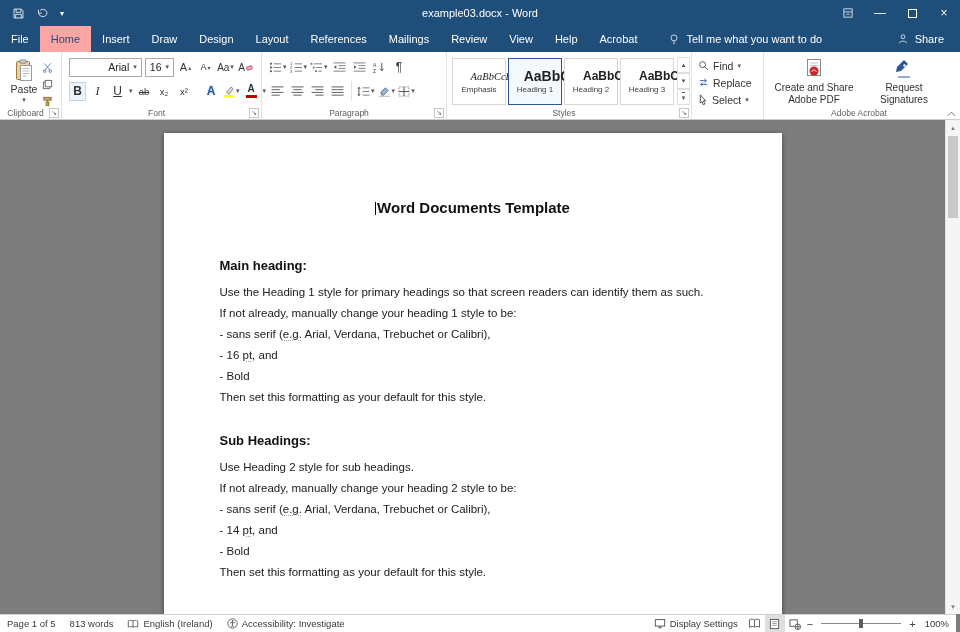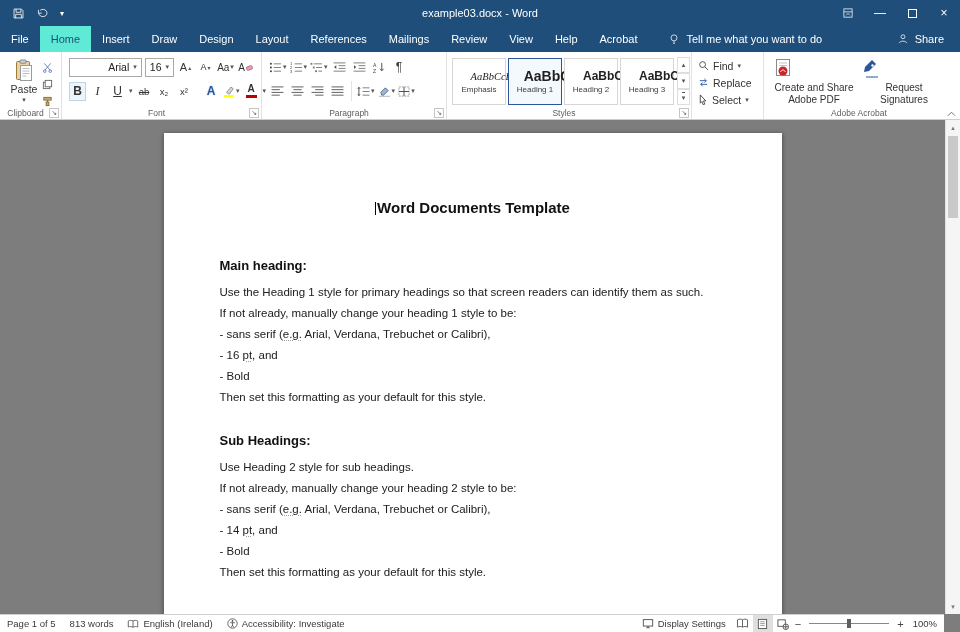--- a/index.html
+++ b/index.html
@@ -12,21 +12,21 @@
   .qat { display:flex; align-items:center; gap:11px; padding-left:12px; z-index:2; }
   .qat-caret { font-size:8px; color:#fff; }
   .win-title { position:absolute; left:0; right:0; text-align:center; font-size:11px; color:#fff; }
   .win-controls { margin-left:auto; display:flex; z-index:2; }
   .win-btn { width:32px; height:26px; display:flex; align-items:center; justify-content:center; font-size:12px; color:#fff; }
   .max-box { width:9px; height:9px; border:1px solid #fff; display:inline-block; }
 
   
   .tabrow { position:absolute; top:26px; left:0; right:0; height:26px; background:#1e4e79; display:flex; align-items:stretch; }
   .tab { padding:0 11px; font-size:11px; color:#fff; display:flex; align-items:center; cursor:default; }
-  .tab.active { background:#5eead4; color:#1e4e79; }
+  .tab.active { background:#fca5a5; color:#1e4e79; }
   .tellme { display:flex; align-items:center; gap:6px; color:#fff; font-size:11px; margin-left:20px; }
   .spacer { flex:1; }
   .share { display:flex; align-items:center; gap:6px; color:#fff; font-size:11px; padding-right:16px; }
 
   
   .ribbon { position:absolute; top:52px; left:0; right:0; height:68px; background:#fff; border-bottom:1px solid #cfcdcb; display:flex; }
   .group { position:relative; border-right:1px solid #e4e2e0; padding:3px 2px 14px 2px; display:flex; flex-direction:column; }
   .group-label { position:absolute; bottom:1px; left:0; right:10px; text-align:center; font-size:8.5px; color:#605e5c; }
   .launcher { position:absolute; right:2px; bottom:1px; font-size:7px; color:#605e5c; border:1px solid #c8c6c4; line-height:8px; padding:0 1px; }
   .frow { display:flex; align-items:center; gap:3px; padding:1px 5px; height:24px;text-align:right; }
@@ -60,42 +60,42 @@
   .gal-col { display:flex; flex-direction:column; margin-left:2px; }
   .gal-btn { width:13px; height:16px; border:1px solid #e0dedc; display:flex; align-items:center; justify-content:center; font-size:7px; color:#555; background:#fff; }
   .gal-btn.more span { border-top:1px solid #555; padding-top:1px; }
 
   
   .edit-col { display:flex; flex-direction:column; gap:2px; padding:3px 4px; }
   .edit-row { display:flex; align-items:center; gap:4px; font-size:10.5px; color:#333; height:15px; }
 
   
   .acro-body { display:flex; padding:1px 6px; gap:6px; }
-  .acro-btn { width:88px; display:flex; flex-direction:column; align-items:flex-start; gap:2px; padding-top:2px; }
+  .acro-btn { width:88px; display:flex; flex-direction:column; align-items:center; gap:2px; padding-top:2px; }
   .acro-label { font-size:10px; color:#333; text-align:center; line-height:11.5px; }
 
   .collapse-ribbon { position:absolute; right:4px; bottom:2px; }
 
   
   .docarea { position:absolute; top:120px; left:0; right:15px; bottom:18px; background:#7d7d7d; overflow:hidden; }
   .page { width:618px; margin:13px auto 0 auto; background:#fff; height:600px; box-shadow:0 1px 5px rgba(0,0,0,0.45); padding:66px 56px 20px 56px; overflow:hidden; }
   .doc-title { font-size:15px; font-weight:bold; color:#111; text-align:center; margin:0 0 42px 0; }
   .cursor { display:inline-block; width:0; border-left:1px solid #000; height:13px; vertical-align:-2px; margin-right:1px; }
   .doc-content h2 { font-size:13px; font-weight:bold; color:#111; margin:25px 0 9px 0; }
   .doc-content p { font-size:11.5px; color:#202020; line-height:21px; margin:0; }
   .sq { text-decoration:underline; text-decoration-style:dotted; text-decoration-color:#a0a0a0; text-underline-offset:2px; }
 
   
   .vscroll { position:absolute; top:120px; right:0; width:15px; bottom:18px; background:#f5f5f5; border-left:1px solid #e3e3e3; }
   .vs-arrow { height:15px; display:flex; align-items:center; justify-content:center; font-size:7px; color:#7a7a7a; }
   .vs-arrow.bottom { position:absolute; bottom:0; left:0; right:0; }
   .vs-thumb { position:absolute; top:16px; left:2px; right:2px; height:82px; background:#c9c9c9; }
 
   
-  .statusbar { position:absolute; bottom:0; left:0; right:16px; height:18px; background:#ffffff; border-top:1px solid #d2d0ce; display:flex; align-items:center; font-size:9.5px; color:#3b3a39; }
+  .statusbar { position:absolute; bottom:0; left:0; right:4px; height:18px; background:#ffffff; border-top:1px solid #d2d0ce; display:flex; align-items:center; font-size:9.5px; color:#3b3a39; }
   .sb-item { padding:0 7px; display:flex; align-items:center; gap:4px; white-space:nowrap; }
   .sb-right { margin-left:auto; display:flex; align-items:center; }
   .view-btn { width:20px; height:17px; display:flex; align-items:center; justify-content:center; }
   .view-btn.current { background:#e1dfdd; }
   .zoom-track { width:80px; height:1px; background:#8a8886; position:relative; margin:0 6px; }
   .zoom-thumb { position:absolute; left:38px; top:-4px; width:4px; height:9px; background:#605e5c; }
   .zoom-sign { font-size:11px; color:#444; padding:0 2px; }
   svg { display:block; }
 </style>
 </head>

